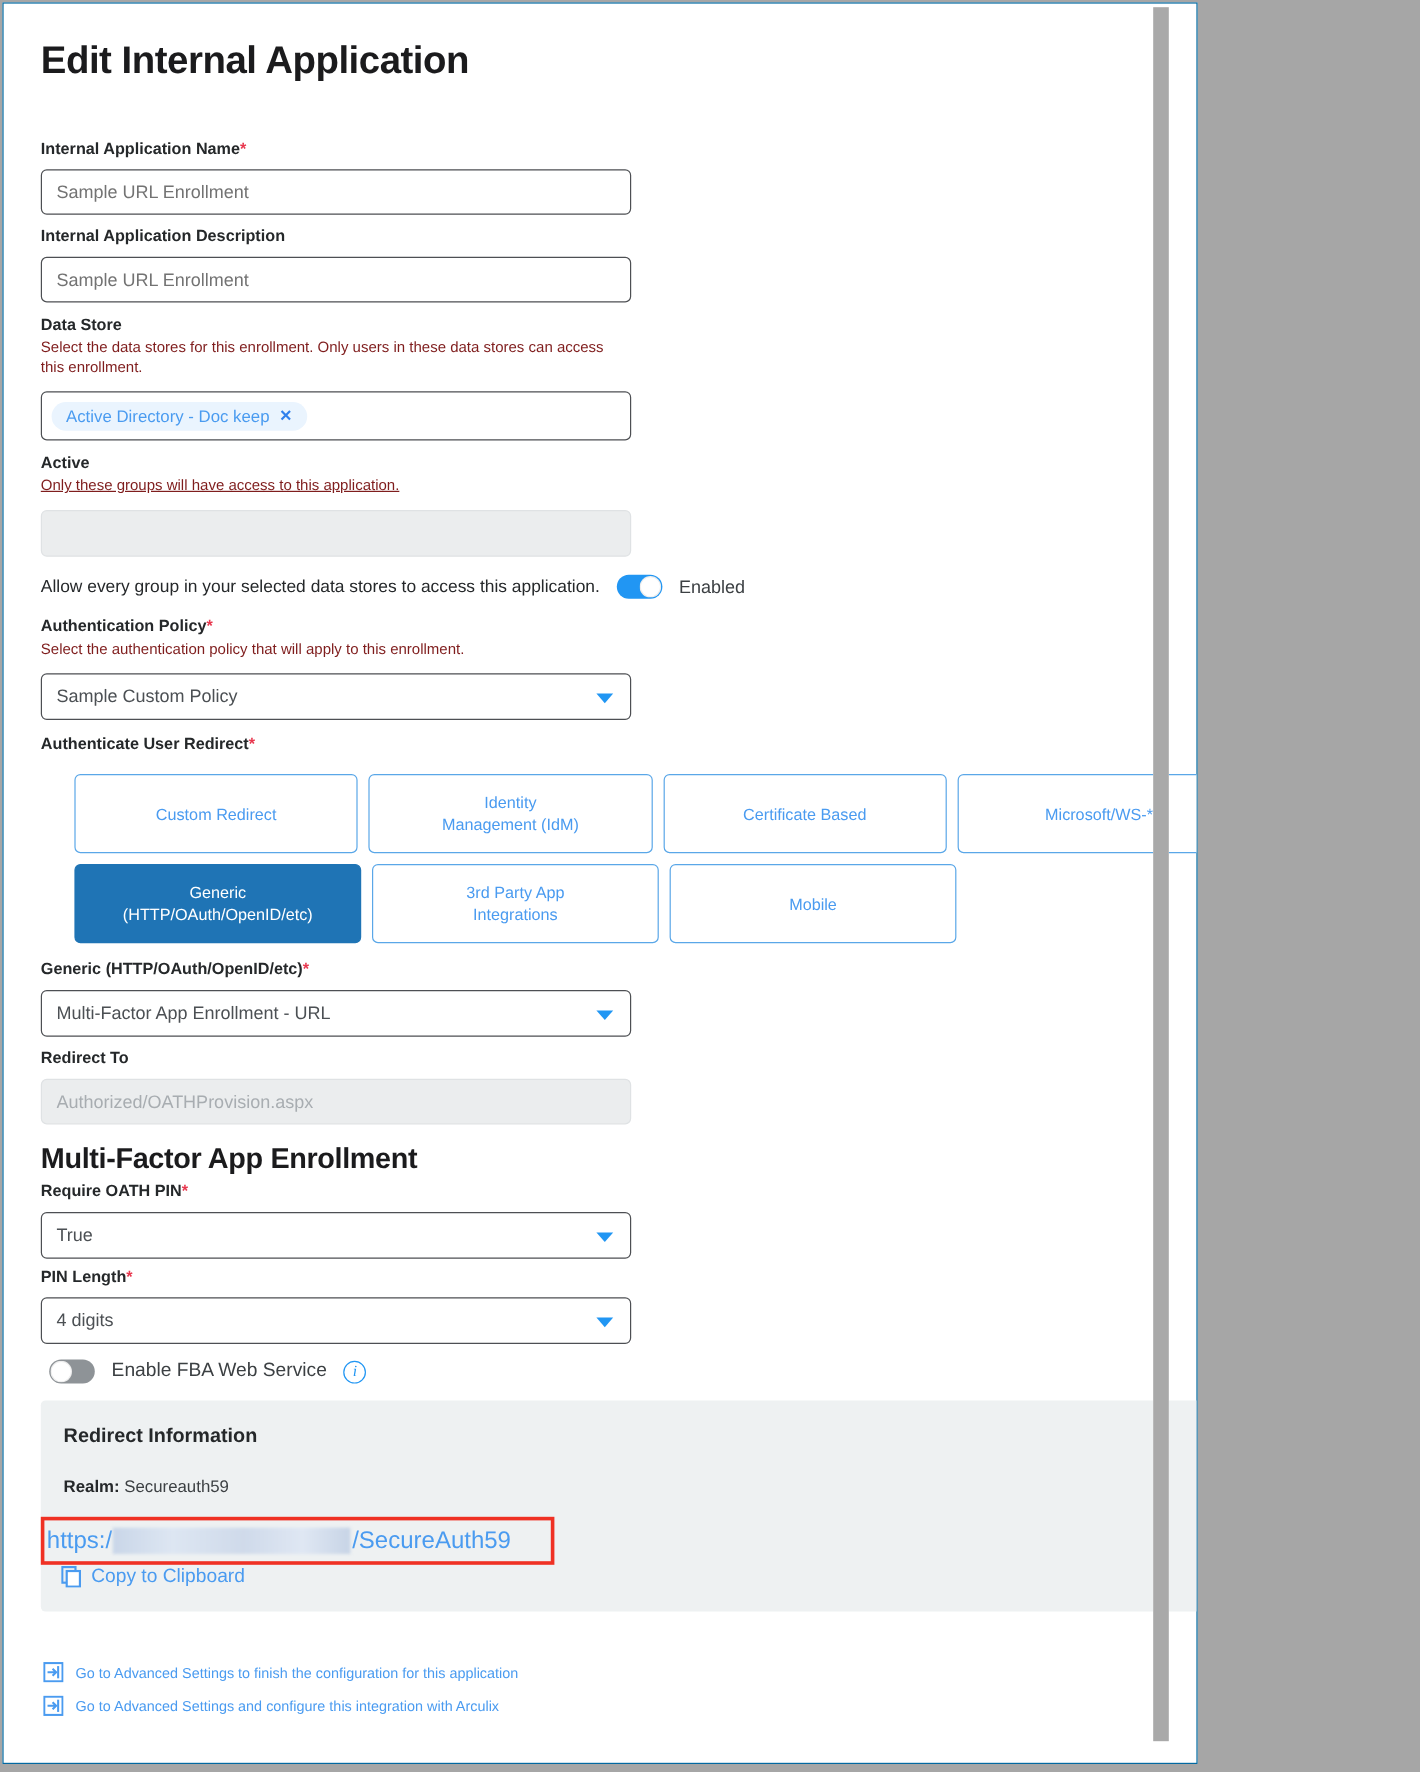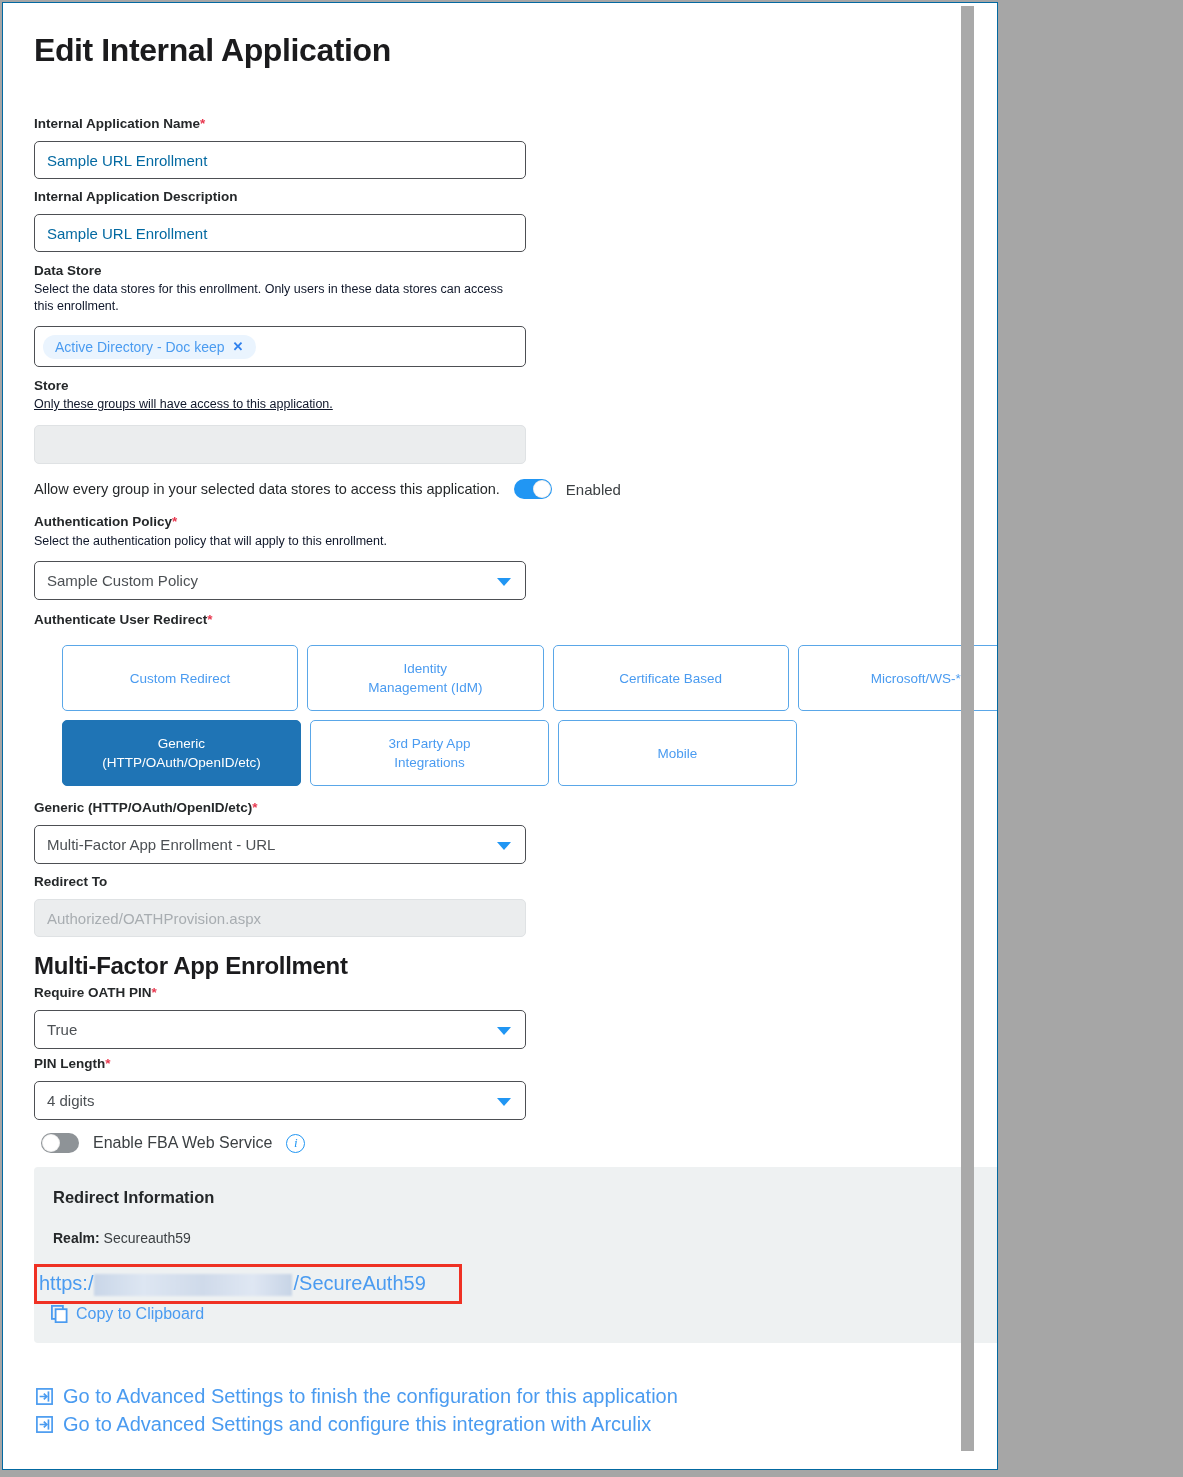--- a/index.html
+++ b/index.html
@@ -59,33 +59,33 @@
 
   .field-label {
     font-size: 13.5px;
     font-weight: bold;
     color: #25282a;
     line-height: 16px;
   }
   .req-star { color: #e8384f; font-weight: bold; }
   .field-help {
     font-size: 12.5px;
-    color: #0f172a;
+    color: #7f1d1d;
     line-height: 17px;
     font-weight: normal;
   }
 
   .txt-input {
     width: 492px;
     height: 38px;
     border: 1px solid #4d4f53;
     border-radius: 5px;
     background: #fff;
     font-size: 15px;
-    color: #0369a1;
+    color: #737373;
     padding: 0 12px;
     line-height: 36px;
     font-family: "Liberation Sans", sans-serif;
     display: block;
   }
   .txt-input.disabled {
     background: #ebedee;
     border: 1px solid #dfe2e4;
     color: #a8adb1;
   }
@@ -240,21 +240,21 @@
   }
 
   .copy-link {
     position: absolute; left: 48px; top: 1302px;
     font-size: 16px; color: #4a9bf0;
     display: flex; align-items: center; gap: 8px;
     cursor: pointer;
   }
 
   .adv-link {
-    font-size: 20px; color: #4a9bf0;
+    font-size: 12px; color: #4a9bf0;
     display: flex; align-items: center; gap: 10px;
     cursor: pointer;
   }
 
   .logo-area { position: absolute; left: 1028px; top: 119px; }
   .logo-circle {
     width: 98px; height: 98px; border-radius: 50%;
     background: #d4dadd;
     display: flex; flex-direction: column;
     align-items: center; justify-content: center;
@@ -313,21 +313,21 @@
         <div class="field-help" style="width:470px; margin-top:2px;">Select the data stores for this enrollment. Only users in these data stores can access this enrollment.</div>
         <div class="chip-box" style="margin-top:11px;">
           <span class="chip">
             <span>Active Directory - Doc keep</span>
             <span class="chip-x">✕</span>
           </span>
         </div>
       </div>
 
       <div style="position:absolute; left:31px; top:375px;">
-        <div class="field-label">Store</div>
+        <div class="field-label">Active</div>
         <div class="field-help" style="margin-top:2px;text-decoration:underline;">Only these groups will have access to this application.</div>
         <div class="empty-box" style="margin-top:12px;"></div>
       </div>
 
       <div style="position:absolute; left:31px; top:476px; display:flex; align-items:center; gap:14px;">
         <span style="font-size:14.5px; font-weight:normal; color:#25282a;">Allow every group in your selected data stores to access this application.</span>
         <span class="toggle on">
             <span class="knob"></span>
           </span>
         <span style="font-size:15px; color:#3c4043;">Enabled</span>

